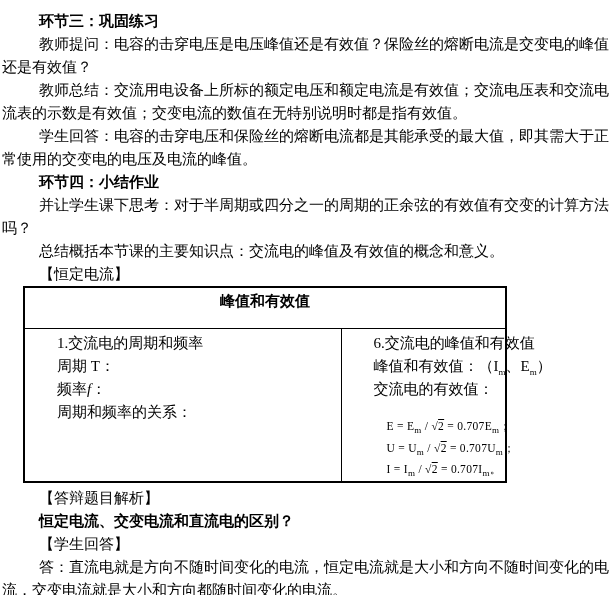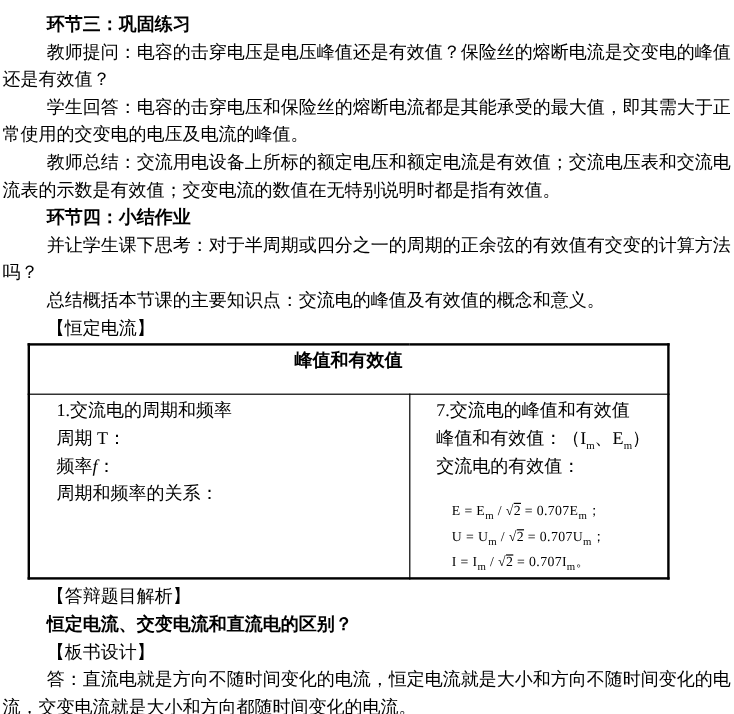--- a/index.html
+++ b/index.html
@@ -15,36 +15,36 @@
     line-height:23px;
     text-indent:37px;
     letter-spacing:0;
     font-family:Liberation Serif, serif;
   }
   p.para.bold{font-weight:700;}
 
   table.board{
     border-collapse:collapse;
     table-layout:fixed;
-    width:535px;
+    width:484px;
     margin:0 0 4px 21px;
     border:2px solid #000;
   }
   table.board td{border:1px solid #000;vertical-align:top;}
   td.board-title{
     height:37px;
     padding:3px 0 0 0;
     text-align:center;
     font-weight:700;
     font-size:15px;
     line-height:20px;
   }
   td.cell{
     height:139px;
-    padding:3px 0 0 22px;
+    padding:3px 0 0 32px;
     font-size:15px;
   }
   .cell-line{line-height:23px;white-space:nowrap;}
   .formulas{padding-left:13px;margin-top:15px;}
   .formula-line{
     font-size:11.5px;
     line-height:21.5px;
     letter-spacing:0.3px;
     font-family:"Liberation Serif", serif;
     white-space:nowrap;
@@ -54,22 +54,22 @@
   .root{text-decoration:overline;}
   sub{font-size:9px;line-height:0;font-family:"Liberation Serif", serif;}
 </style>
 </head>
 <body>
 
 <div class="page">
 
   <p class="para bold">环节三：巩固练习</p>
   <p class="para">教师提问：电容的击穿电压是电压峰值还是有效值？保险丝的熔断电流是交变电的峰值还是有效值？</p>
+  <p class="para">教师总结：交流用电设备上所标的额定电压和额定电流是有效值；交流电压表和交流电流表的示数是有效值；交变电流的数值在无特别说明时都是指有效值。</p>
   <p class="para">学生回答：电容的击穿电压和保险丝的熔断电流都是其能承受的最大值，即其需大于正常使用的交变电的电压及电流的峰值。</p>
-  <p class="para">教师总结：交流用电设备上所标的额定电压和额定电流是有效值；交流电压表和交流电流表的示数是有效值；交变电流的数值在无特别说明时都是指有效值。</p>
   <p class="para bold">环节四：小结作业</p>
   <p class="para">并让学生课下思考：对于半周期或四分之一的周期的正余弦的有效值有交变的计算方法吗？</p>
   <p class="para">总结概括本节课的主要知识点：交流电的峰值及有效值的概念和意义。</p>
   <p class="para">【恒定电流】</p>
 
   <table class="board">
     <colgroup>
         <col style="width:317px">
         <col>
       </colgroup>
@@ -81,32 +81,32 @@
       <td class="cell">
         <div>
               <div class="cell-line"><span>1.交流电的周期和频率</span></div>
               <div class="cell-line"><span>周期</span><span class="en"> T</span><span>：</span></div>
               <div class="cell-line"><span>频率</span><span class="en it">f</span><span>：</span></div>
               <div class="cell-line"><span>周期和频率的关系：</span></div>
             </div>
       </td>
       <td class="cell">
         <div>
-              <div class="cell-line"><span>7.交流电的峰值和有效值</span></div>
+              <div class="cell-line"><span>6.交流电的峰值和有效值</span></div>
               <div class="cell-line"><span>峰值和有效值：（</span><span class="en">I</span><sub>m</sub><span>、</span><span class="en">E</span><sub>m</sub><span>）</span></div>
               <div class="cell-line"><span>交流电的有效值：</span></div>
             </div>
         <div class="formulas">
               <div class="formula-line"><span class="en">E = E</span><sub>m</sub><span class="en"> / √</span><span class="en root">2</span><span class="en"> = 0.707E</span><sub>m</sub><span>；</span></div>
               <div class="formula-line"><span class="en">U = U</span><sub>m</sub><span class="en"> / √</span><span class="en root">2</span><span class="en"> = 0.707U</span><sub>m</sub><span>；</span></div>
               <div class="formula-line"><span class="en">I = I</span><sub>m</sub><span class="en"> / √</span><span class="en root">2</span><span class="en"> = 0.707I</span><sub>m</sub><span>。</span></div>
             </div>
       </td>
     </tr>
   </tbody>
     </table>
 
   <p class="para">【答辩题目解析】</p>
   <p class="para bold">恒定电流、交变电流和直流电的区别？</p>
-  <p class="para">【板书设计】</p>
+  <p class="para">【学生回答】</p>
   <p class="para">答：直流电就是方向不随时间变化的电流，恒定电流就是大小和方向不随时间变化的电流，交变电流就是大小和方向都随时间变化的电流。</p>
 
 </div>
 
 </body></html>

